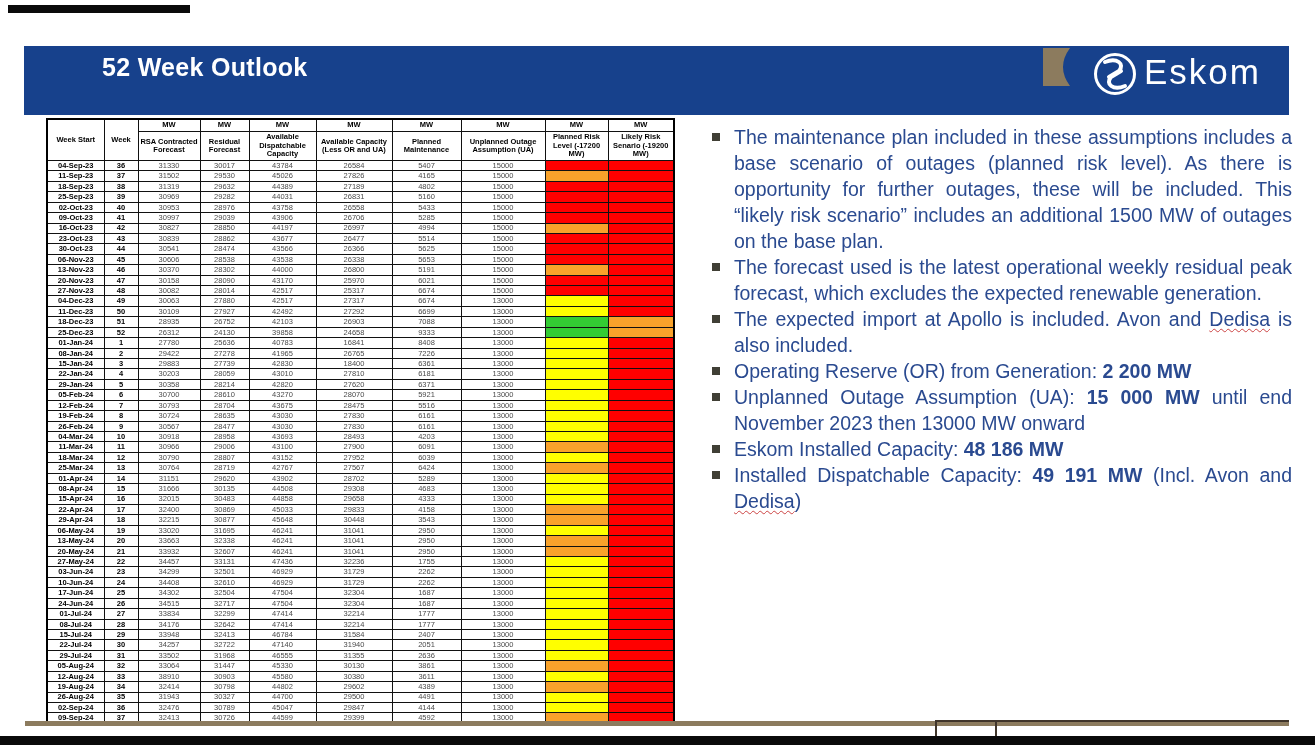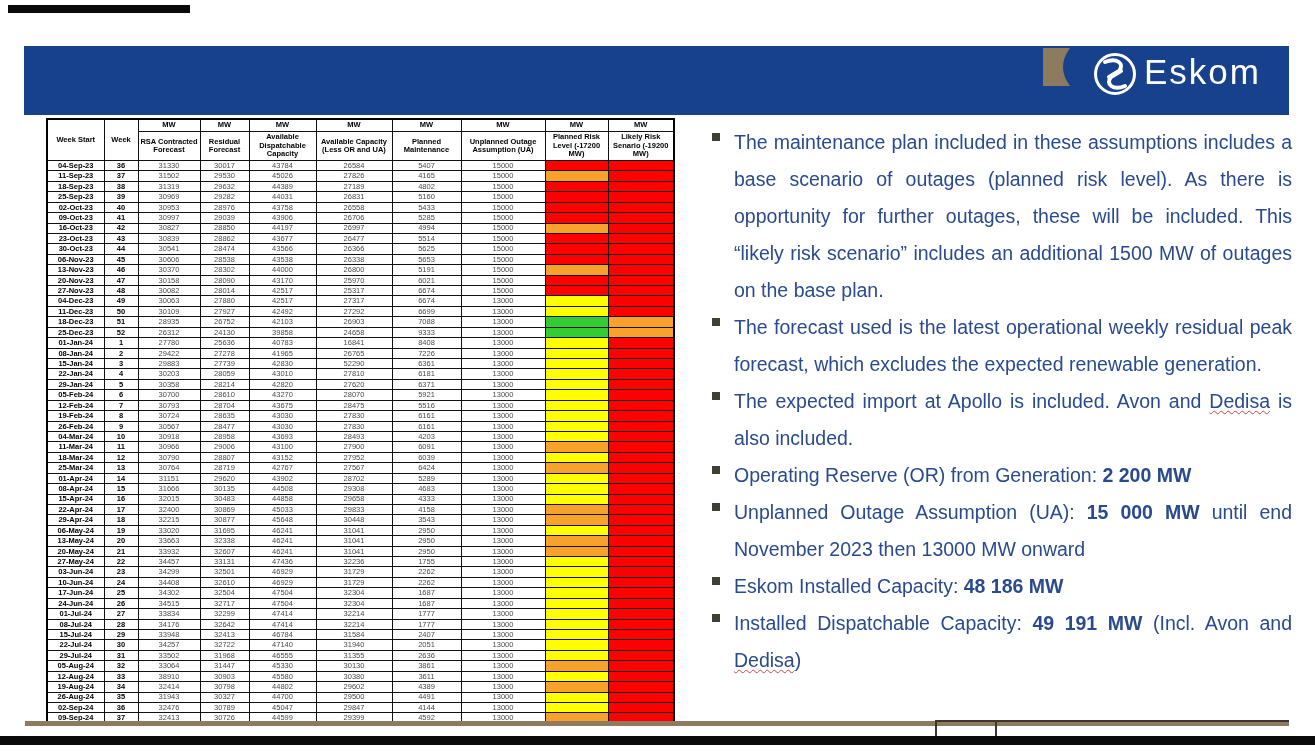--- a/index.html
+++ b/index.html
@@ -27,36 +27,37 @@
                   border:2px solid #000; background:#fff; }
   table.outlook th, table.outlook td { border:1px solid #111; padding:0; overflow:hidden; }
   thead th { font-size:7.5px; line-height:1.12; font-weight:bold; color:#000; text-align:center; vertical-align:middle; }
   tr.mw-row th { height:11px; }
   tr.name-row th { height:28px; }
   tbody td { font-size:7.5px; line-height:1; text-align:center; color:#4a4a4a; vertical-align:middle; }
   tbody td.date, tbody td.wk { font-weight:bold; color:#000; }
 
   
   .notes { position:absolute; left:710px; top:124px; width:582px;
-           color:#2A4A90; font-size:19.5px; line-height:37px; }
+           color:#2A4A90; font-size:19.5px; line-height:26px; }
   .notes ul { margin:0; padding:0; }
   .notes li { list-style:none; text-align:justify; position:relative; padding-left:24px; }
   .notes li::before { content:""; position:absolute; left:2px; top:9px; width:8px; height:8px; background:#403f35; }
   .notes b { font-weight:bold; }
   .spell { text-decoration:underline; text-decoration-style:wavy; text-decoration-color:#cc4444;
            text-decoration-thickness:1px; text-underline-offset:2px; }
 </style>
 </head>
 <body>
 
 <div class="canvas">
 
   <div class="topbar"></div>
 
   <div class="band">
+    <div class="slide-title">52 Week Outlook</div>
     <svg class="taupe-block" viewBox="0 0 27 38">
       <path d="M0,0 H27 Q13,19 27,38 H0 Z" fill="#8C7B5E"></path>
     </svg>
     <svg class="emblem" viewBox="0 0 46 46">
       <circle cx="23" cy="23" r="19.5" fill="none" stroke="#ffffff" stroke-width="3"></circle>
       <path d="M13 11 C 25 6, 33 13, 27 20 L 17 26" fill="none" stroke="#ffffff" stroke-width="4" stroke-linecap="round"></path>
       <path d="M33 35 C 21 40, 13 33, 19 26 L 29 20" fill="none" stroke="#ffffff" stroke-width="4" stroke-linecap="round"></path>
     </svg>
     <div class="logo-text">Eskom</div>
   </div>
@@ -327,21 +328,21 @@
             <td>13000</td>
             <td style="background: rgb(255, 255, 0);"></td>
             <td style="background: rgb(255, 0, 0);"></td>
           </tr>
           <tr>
             <td class="date">15-Jan-24</td>
             <td class="wk">3</td>
             <td>29883</td>
             <td>27739</td>
             <td>42830</td>
-            <td>52290</td>
+            <td>18400</td>
             <td>6361</td>
             <td>13000</td>
             <td style="background: rgb(255, 255, 0);"></td>
             <td style="background: rgb(255, 0, 0);"></td>
           </tr>
           <tr>
             <td class="date">22-Jan-24</td>
             <td class="wk">4</td>
             <td>30203</td>
             <td>28059</td>

